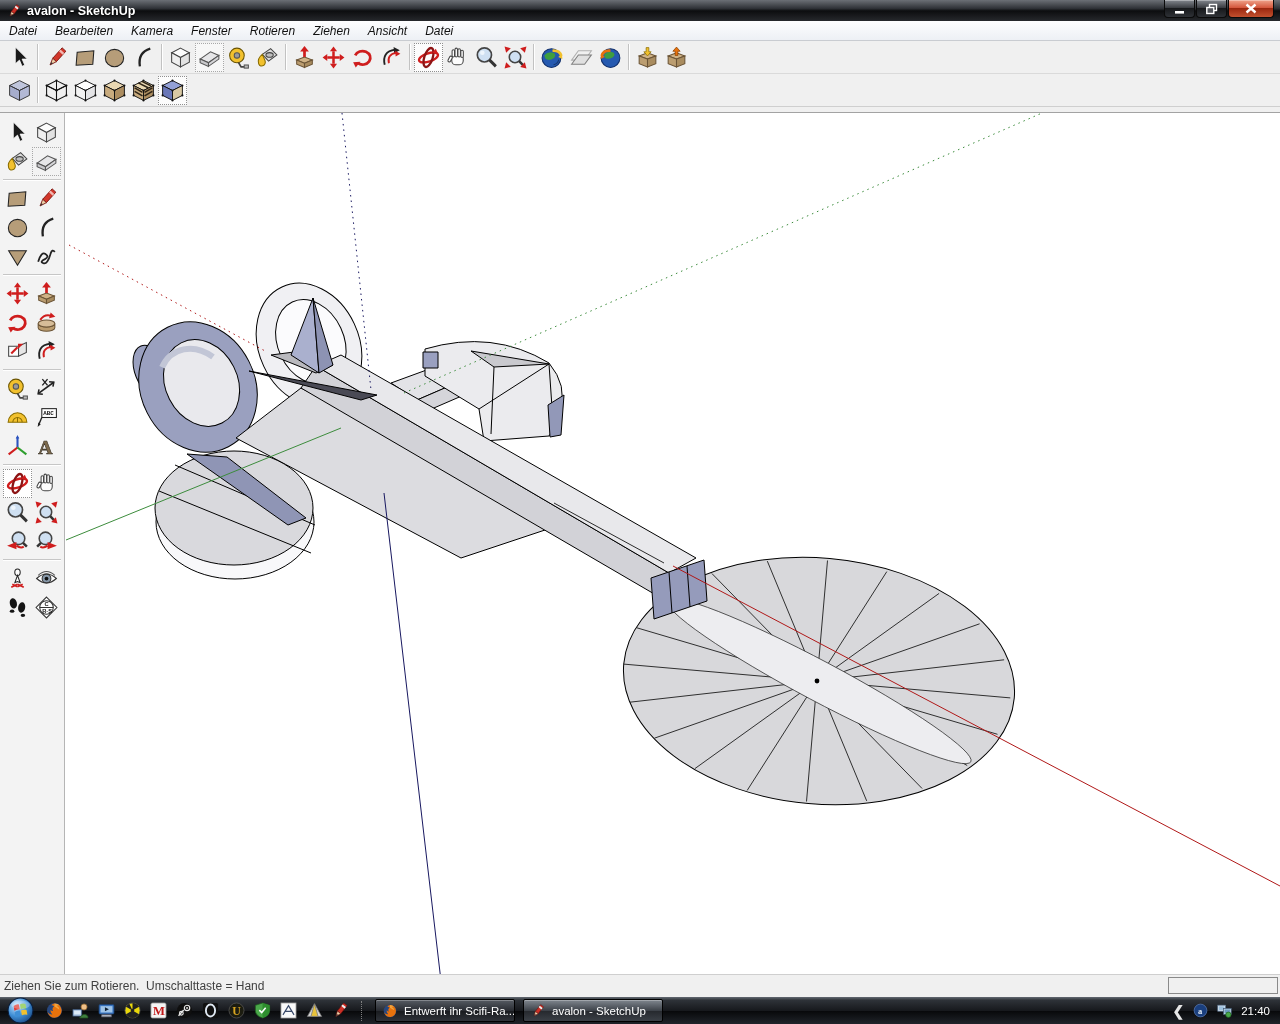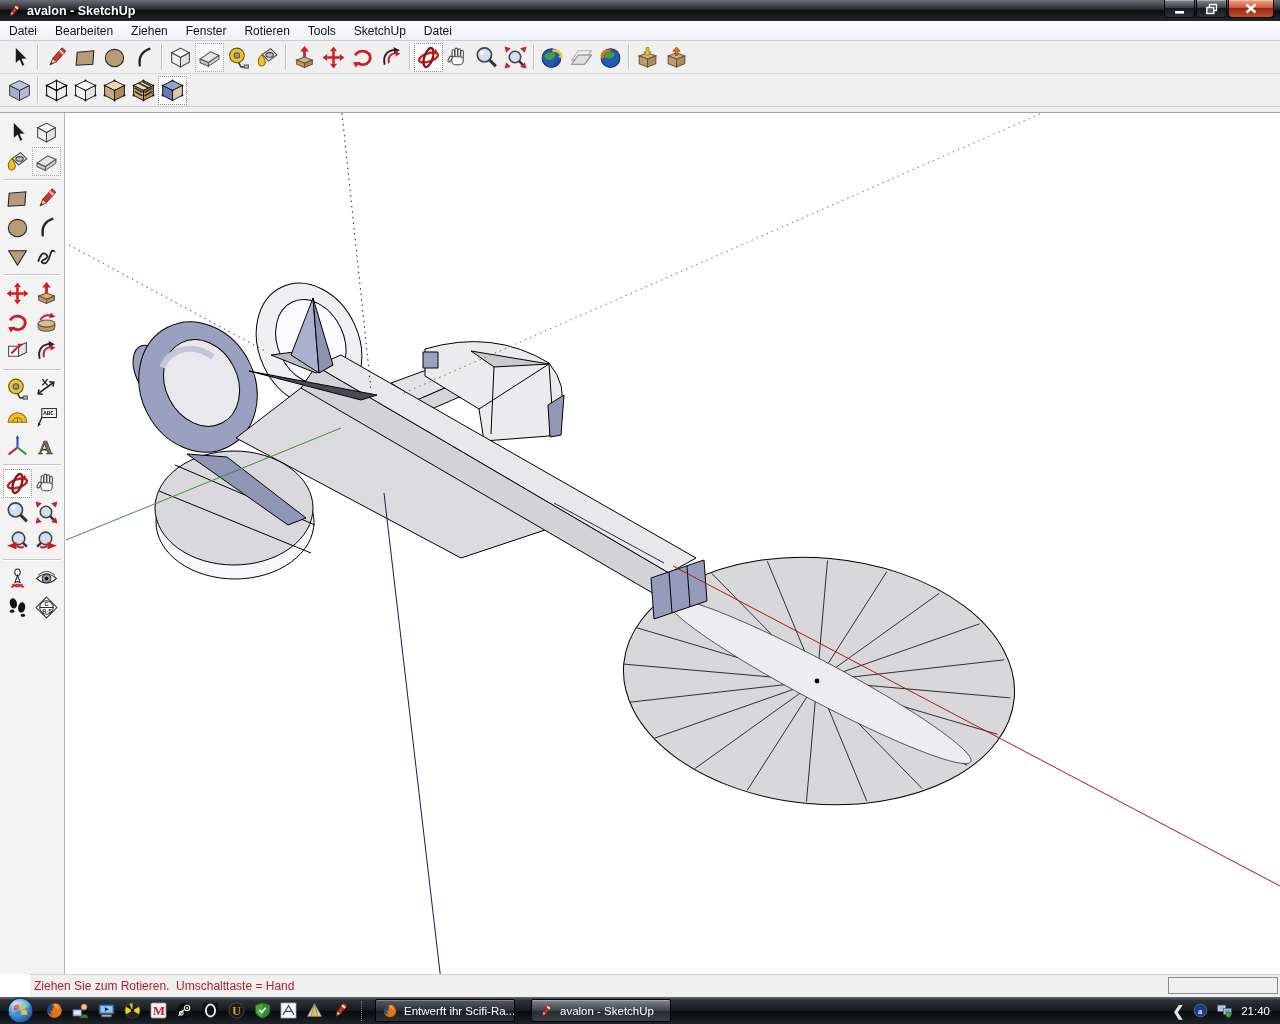--- a/index.html
+++ b/index.html
@@ -18,21 +18,21 @@
     border-radius:0 0 4px 4px;display:flex;align-items:center;justify-content:center;
     background:linear-gradient(180deg,#84888f,#3a3d42 45%,#17191c 50%,#2e3136);
     box-shadow:inset 0 1px 0 rgba(255,255,255,.35);}
   .winbtn.close{width:44px;
     background:linear-gradient(180deg,#f0a38b,#d4573d 45%,#9c2810 50%,#c2502e);}
   .winbtn svg{width:16px;height:13px;}
 
   
   #menubar{height:19px;flex:0 0 19px;display:flex;align-items:center;font-size:12px;color:#111;
     background:linear-gradient(180deg,#fdfdfe,#edf0f5);border-bottom:1px solid #c9ccd1;}
-  .menu-item{padding:9px 9px;cursor:default;}
+  .menu-item{padding:9px 9px;cursor:default;font-style:italic;}
 
   
   #toolbar-main{height:32px;flex:0 0 32px;background:#f0f0f0;display:flex;align-items:center;
     padding-left:5px;border-bottom:1px solid #dadada;}
   #toolbar-style{height:32px;flex:0 0 32px;background:#f0f0f0;display:flex;align-items:center;
     padding-left:5px;border-bottom:1px solid #cfcfcf;}
   .tbtn{width:29px;height:29px;display:flex;align-items:center;justify-content:center;}
   .tbtn svg{width:25px;height:25px;}
   .tbtn.active{width:27px;height:27px;background:#fcfcfc;border:1px dotted #8f8f8f;}
   .tbtn.hilite{width:27px;height:27px;background:#f7f7f7;border:1px dotted #a8a8a8;}
@@ -46,35 +46,35 @@
   .prow{display:flex;justify-content:center;}
   .pcell{width:29px;height:29px;display:flex;align-items:center;justify-content:center;}
   .pcell svg{width:25px;height:25px;}
   .pcell.active{width:27px;height:27px;background:#fff;border:1px dotted #909090;}
   .psep{height:1px;background:#c6c6c6;border-bottom:1px solid #fff;margin:3px 3px;}
   #viewport{flex:1 1 auto;background:#fff;overflow:hidden;}
   #viewport svg{display:block;}
 
   
   #statusbar{height:22px;flex:0 0 22px;background:#f0f0f0;border-top:1px solid #cfcfcf;
-    display:flex;align-items:center;font-size:12px;color:#b91c1c;position:relative;margin-left:30px;}
+    display:flex;align-items:center;font-size:12px;color:#404040;position:relative;}
   #status-hint{padding-left:4px;white-space:pre;}
   #vcb{position:absolute;right:2px;top:2px;width:102px;height:15px;
     border:1px solid #8a8a8a;background:#f0f0f0;font-size:11px;padding:0 3px;color:#111;}
 
   
   #taskbar{height:27px;flex:0 0 27px;display:flex;align-items:center;color:#fff;
     background:linear-gradient(180deg,#636a72 0%,#2e3238 12%,#17191d 50%,#08090b 53%,#20242a 100%);}
   #start-orb{width:27px;height:27px;margin-left:7px;flex:0 0 27px;}
   #start-orb svg{width:27px;height:27px;}
   #quicklaunch{display:flex;align-items:center;margin-left:11px;gap:7px;}
   .ql{width:19px;height:19px;}
   .ql svg{width:19px;height:19px;}
   #task-sep{width:4px;height:20px;margin:0 9px 0 11px;border-left:1px dotted #808archive0;border-left:1px dotted #808080;}
-  #tasks{display:flex;gap:16px;justify-content:center;}
+  #tasks{display:flex;gap:8px;justify-content:center;}
   .task{width:138px;height:21px;border-radius:2px;border:1px solid #000;display:flex;align-items:center;
     font-size:11.5px;color:#fff;box-shadow:inset 0 1px 0 rgba(255,255,255,.28);
     background:linear-gradient(180deg,#565b63,#2a2d33 50%,#191b1f 53%,#2f3339);}
   .task.active{background:linear-gradient(180deg,#80878f,#3e434a 50%,#26292e 53%,#3b4047);}
   .task .icon{width:16px;height:16px;margin:0 6px 0 6px;flex:0 0 16px;}
   .task .icon svg{width:16px;height:16px;}
   .task span{white-space:nowrap;overflow:hidden;}
   #tray{margin-left:auto;display:flex;align-items:center;gap:8px;padding-right:10px;}
   #tray-chevron{font-size:14px;font-weight:bold;color:#e6e6e6;line-height:1;}
   .tray-icon{width:17px;height:17px;}
@@ -117,25 +117,25 @@
           <svg viewBox="0 0 16 13">
             <path d="M3.5,2.5 L12.5,10.5 M12.5,2.5 L3.5,10.5" stroke="#fff" stroke-width="2.4" fill="none"></path>
           </svg>
         </div>
       </div>
   </div>
 
   <div id="menubar">
       <div class="menu-item">Datei</div>
       <div class="menu-item">Bearbeiten</div>
-      <div class="menu-item">Ziehen</div>
+      <div class="menu-item">Kamera</div>
       <div class="menu-item">Fenster</div>
       <div class="menu-item">Rotieren</div>
-      <div class="menu-item">Tools</div>
-      <div class="menu-item">SketchUp</div>
+      <div class="menu-item">Ziehen</div>
+      <div class="menu-item">Ansicht</div>
       <div class="menu-item">Datei</div>
     </div>
 
   <div id="toolbar-main">
       <div class="tbtn">
         <span class="icon">
           <svg viewBox="0 0 24 24">
             <polygon points="8,2 8,18 12,14.5 14.5,20.5 17,19.3 14.5,13.5 19.5,13.5" fill="#1a1a1a" stroke="#fff" stroke-width="0.7"></polygon>
           </svg>
         </span>

